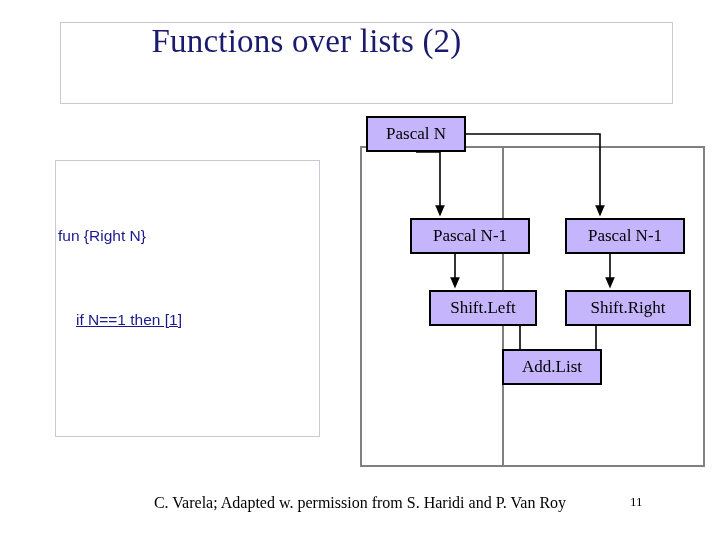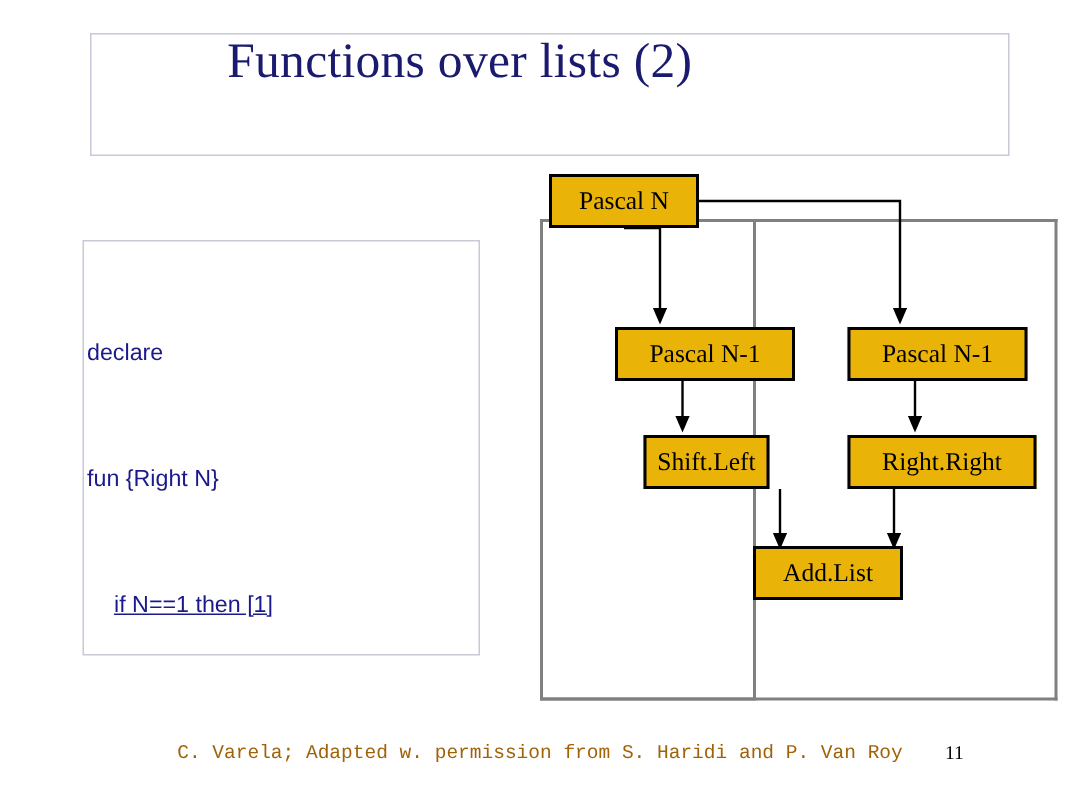--- a/index.html
+++ b/index.html
@@ -83,79 +83,78 @@
     height: 321px;
     border: 2px solid #808080;
     border-left: none;
     box-sizing: border-box;
   }
 
   
   .node {
     position: absolute;
     border: 2px solid #000000;
-    background: #eab308;
+    background: #c4b5fd;
     box-sizing: border-box;
     display: flex;
     align-items: center;
     justify-content: center;
     font-family: "Liberation Serif", serif;
     font-size: 17px;
     color: #000000;
     white-space: nowrap;
     z-index: 3;
   }
   #node-pascal-n   { left: 366px; top: 116px; width: 100px; height: 36px; }
   #node-pascal-n1-l{ left: 410px; top: 218px; width: 120px; height: 36px; }
   #node-pascal-n1-r{ left: 565px; top: 218px; width: 120px; height: 36px; }
-  #node-shift-left { left: 429px; top: 290px; width: 84px; height: 36px; }
+  #node-shift-left { left: 429px; top: 290px; width: 108px; height: 36px; }
   #node-shift-right{ left: 565px; top: 290px; width: 126px; height: 36px; }
-  #node-add-list   { left: 502px; top: 364px; width: 100px; height: 36px; }
+  #node-add-list   { left: 502px; top: 349px; width: 100px; height: 36px; }
 
   svg.arrows {
     position: absolute;
     left: 0;
     top: 0;
     width: 720px;
     height: 540px;
     z-index: 2;
     pointer-events: none;
   }
 
   
   .footer-credit {
     position: absolute;
     left: 0;
     top: 494px;
     width: 720px;
     text-align: center;
-    font-family: Liberation Mono, monospace;
-    font-size: 13px;
-    color: #a16207;
+    font-family: Liberation Serif, serif;
+    font-size: 16px;
+    color: #000000;
   }
   .footer-page {
     position: absolute;
     left: 630px;
     top: 494px;
     width: 40px;
     text-align: left;
     font-family: "Liberation Serif", serif;
     font-size: 13px;
     color: #000000;
   }
 </style>
 </head>
 <body>
 
 <div class="title-box"></div>
 <div class="title-text">Functions over lists (2)</div>
 
 <div class="code-panel"></div>
 <div class="code-lines">
-  <div class="code-line">declare</div>
   <div class="code-line">fun {Right N}</div>
   <div class="code-line ind1">if N==1 then [1]</div>
   
   
   
   
   
   
 </div>
 
@@ -179,17 +178,17 @@
 
   <path d="M 520 326 L 520 364" stroke="#000000" stroke-width="1.6" fill="none" marker-end="url(#arrowhead)"></path>
 
   <path d="M 596 326 L 596 364" stroke="#000000" stroke-width="1.6" fill="none" marker-end="url(#arrowhead)"></path>
 </svg>
 
 <div class="node" id="node-pascal-n">Pascal N</div>
 <div class="node" id="node-pascal-n1-l">Pascal N-1</div>
 <div class="node" id="node-pascal-n1-r">Pascal N-1</div>
 <div class="node" id="node-shift-left">Shift.Left</div>
-<div class="node" id="node-shift-right">Right.Right</div>
+<div class="node" id="node-shift-right">Shift.Right</div>
 <div class="node" id="node-add-list">Add.List</div>
 
 <div class="footer-credit">C. Varela; Adapted w. permission from S. Haridi and P. Van Roy</div>
 <div class="footer-page">11</div>
 
 </body></html>

